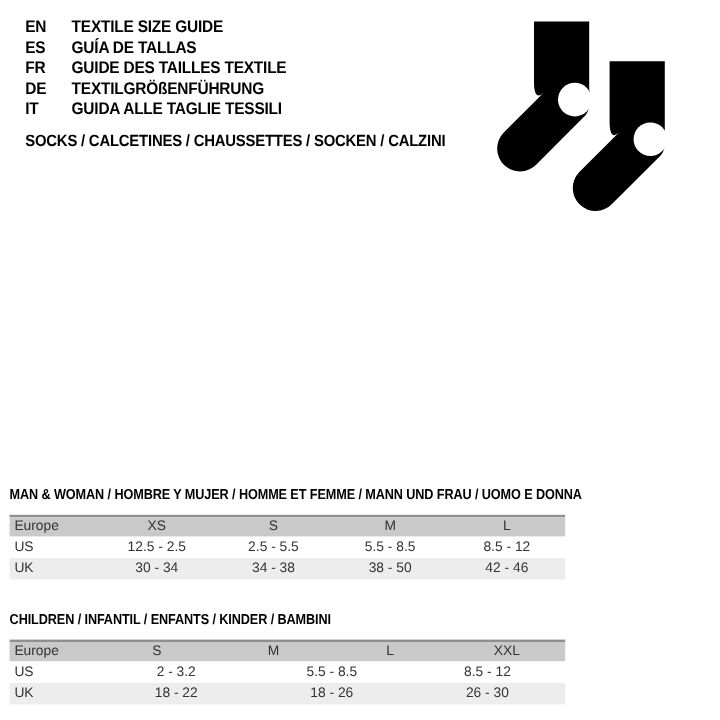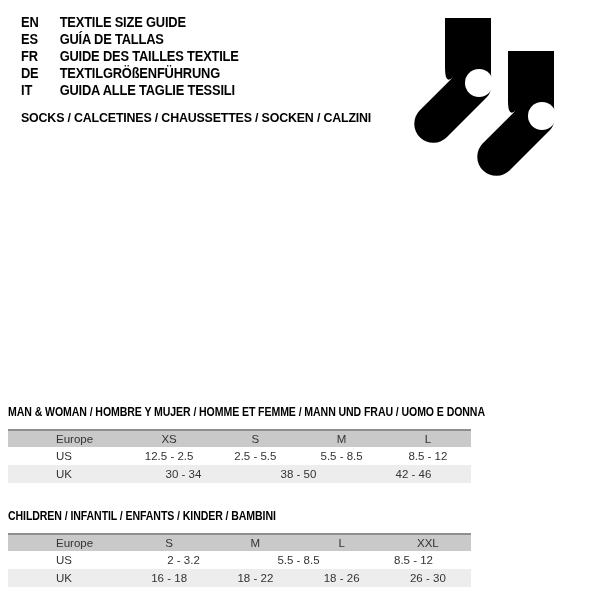--- a/index.html
+++ b/index.html
@@ -31,21 +31,21 @@
   .tbl-title{
     font-weight:700;font-size:12px;line-height:13px;letter-spacing:-0.1px;
     transform:scaleX(0.88);transform-origin:left center;white-space:nowrap;
     color:var(--text-primary,#000);
   }
   .tbl{margin-top:10px;border-top:2px solid var(--table-header-border,#8f8f8f);}
   .row{display:flex;height:18px;line-height:18px;font-size:11.5px;color:var(--text-table,#333);}
   .row.head{background:var(--table-header-bg,#c9c9c9);height:16px;line-height:16px;}
   .row.alt{background:var(--row-alt-bg,#ededed);}
   .cell{flex:1 1 0;text-align:center;white-space:nowrap;}
-  .cell.label{flex:0 0 70px;text-align:left;padding-left:4px;margin-left:44px;}
+  .cell.label{flex:0 0 70px;text-align:left;padding-left:4px;}
 </style>
 </head>
 <body>
 
 <div class="canvas">
 
   <div class="lang-block">
     <div class="lang-row">
       <span class="lang-code">EN</span><span class="lang-label">TEXTILE SIZE GUIDE</span>
     </div>
@@ -89,20 +89,21 @@
       <div class="row">
         <span class="cell label">US</span>
         <span class="cell">12.5 - 2.5</span>
         <span class="cell">2.5 - 5.5</span>
         <span class="cell">5.5 - 8.5</span>
         <span class="cell">8.5 - 12</span>
       </div>
       <div class="row alt">
         <span class="cell label">UK</span>
         <span class="cell">30 - 34</span>
+        <span class="cell">34 - 38</span>
         <span class="cell">38 - 50</span>
         <span class="cell">42 - 46</span>
       </div>
     </div>
   </section>
 
   <section class="tblsec t2">
     <div class="tbl-title">CHILDREN / INFANTIL / ENFANTS / KINDER / BAMBINI</div>
     <div class="tbl">
       <div class="row head">
@@ -113,21 +114,20 @@
         <span class="cell">XXL</span>
       </div>
       <div class="row">
         <span class="cell label">US</span>
         <span class="cell">2 - 3.2</span>
         <span class="cell">5.5 - 8.5</span>
         <span class="cell">8.5 - 12</span>
       </div>
       <div class="row alt">
         <span class="cell label">UK</span>
-        <span class="cell">16 - 18</span>
         <span class="cell">18 - 22</span>
         <span class="cell">18 - 26</span>
         <span class="cell">26 - 30</span>
       </div>
     </div>
   </section>
 
 </div>
 
 </body></html>

